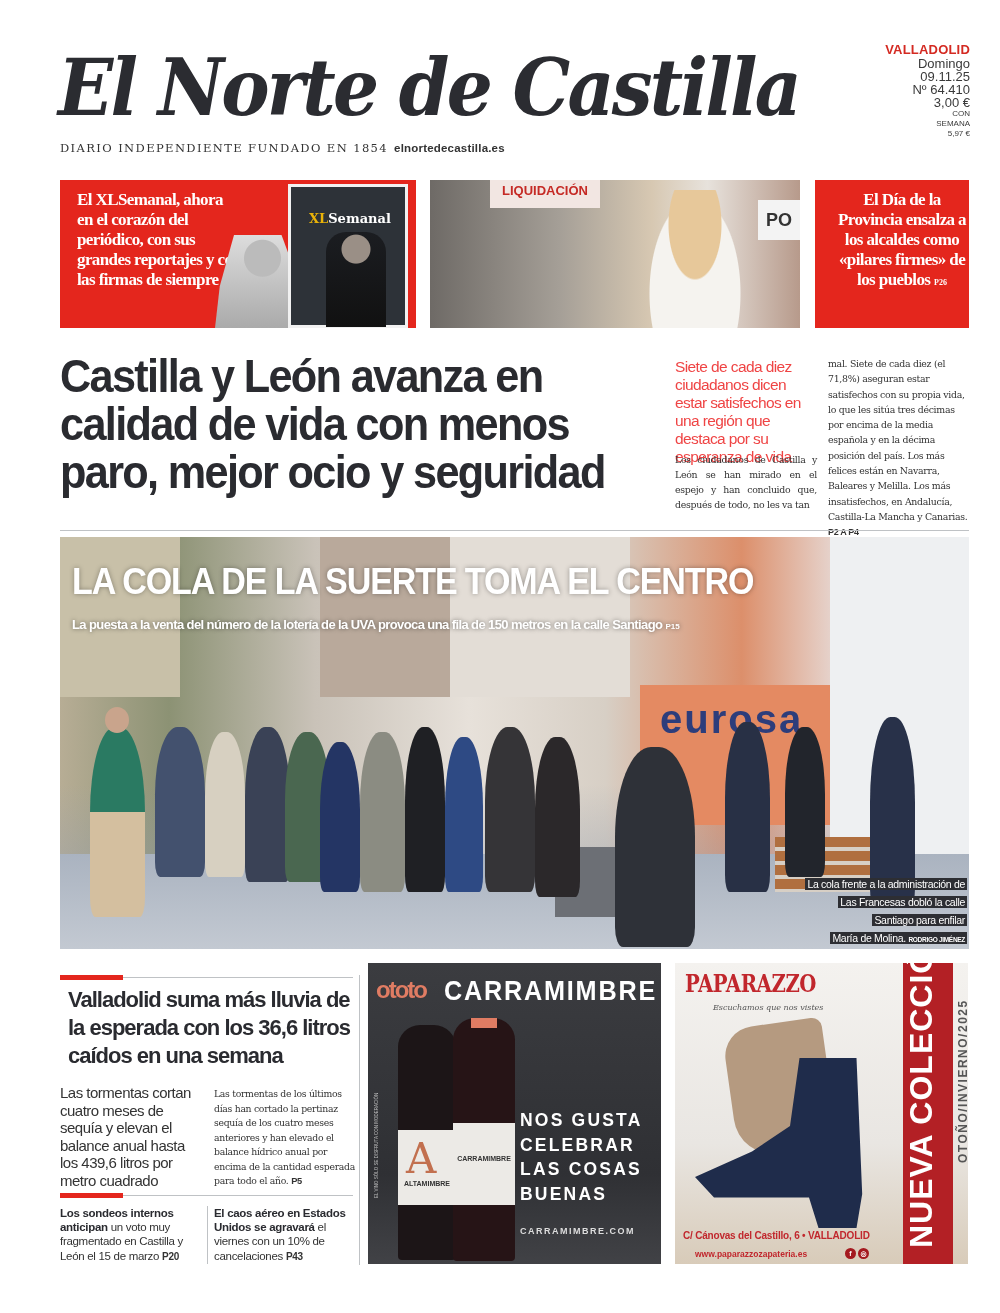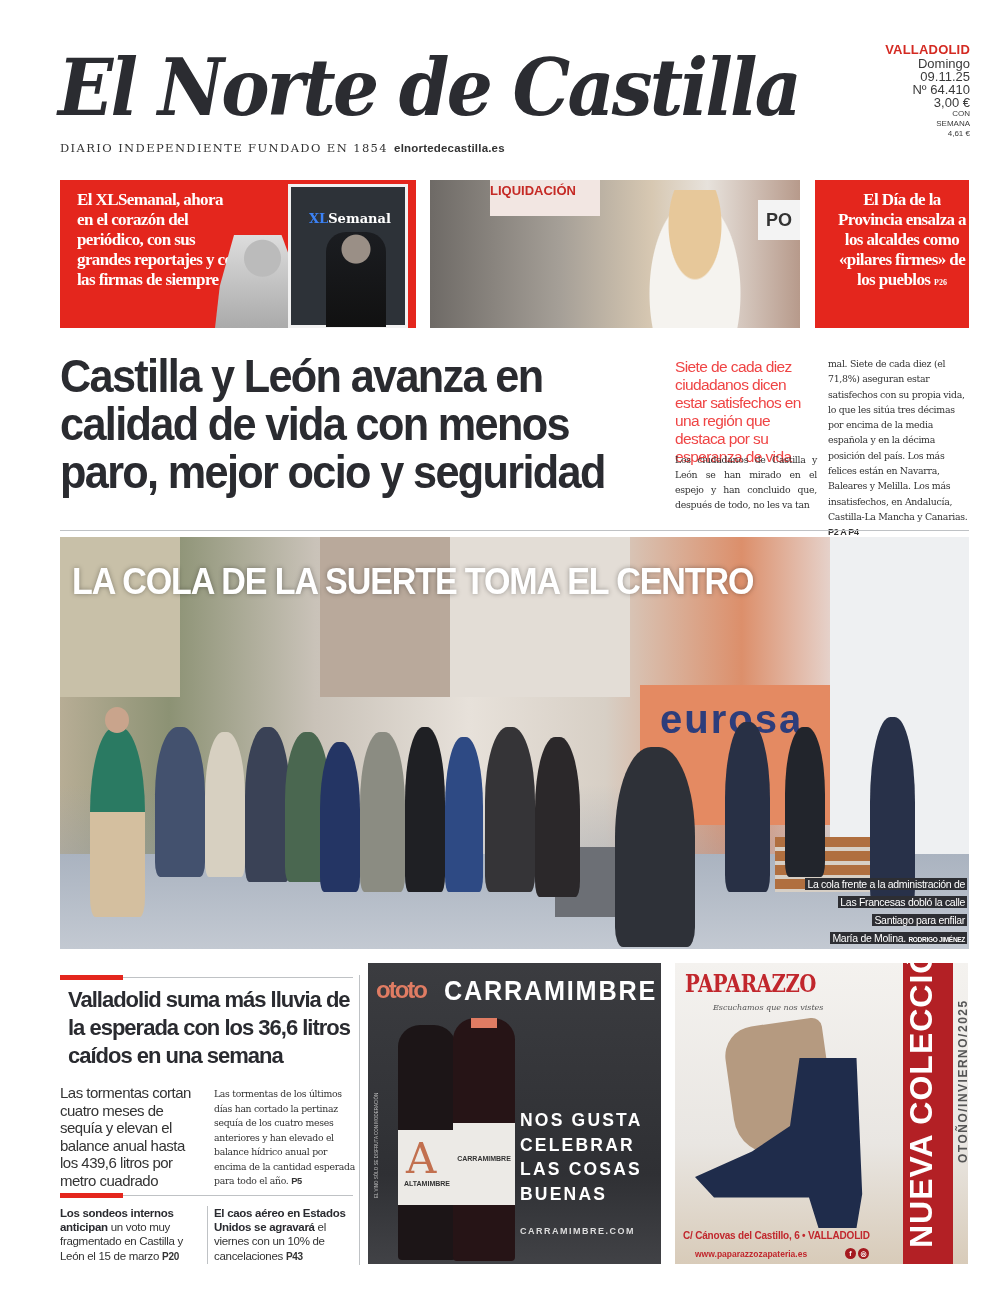--- a/index.html
+++ b/index.html
@@ -26,26 +26,26 @@
                letter-spacing: -0.6px; line-height: 20px; font-size: 17px; margin-left: 7px; }
   .pg { font-size: 8px; font-weight: bold; letter-spacing: 0; }
   .t1 { left: 60px; width: 356px; }
   .t1 h3 { left: 10px; top: 10px; width: 165px; }
   .t1 .reader { position: absolute; left: 155px; top: 55px; width: 95px; height: 93px;
                 background: radial-gradient(circle at 50% 25%, #bbb 0 18px, transparent 19px),
                             linear-gradient(#ddd, #aaa); clip-path: polygon(20% 0, 70% 0, 90% 55%, 100% 100%, 0 100%, 5% 55%); }
   .t1 .magazine { position: absolute; left: 228px; top: 4px; width: 120px; height: 144px; background: #2d3238;
                   border: 3px solid #f1f1f1; }
   .t1 .magazine .mtitle { position: absolute; top: 24px; left: 18px; color: #fff; font-family: "DejaVu Serif", serif; font-size: 13px; font-weight: bold; }
-  .t1 .magazine .mtitle span { color: #3b82f6; margin-top: 41px; }
+  .t1 .magazine .mtitle span { color: #eab308; margin-top: 41px; }
   .t1 .magazine .person { position: absolute; left: 35px; top: 45px; width: 60px; height: 95px;
                           background: radial-gradient(circle at 50% 18%, #9a8f86 0 14px, transparent 15px), linear-gradient(#1b1d21,#111); border-radius: 20px 20px 0 0; }
 
   .t2 { left: 430px; width: 370px; background: linear-gradient(90deg, #6e6a66 0%, #a59f97 35%, #d7c8b2 60%, #e7e2dc 75%, #b79a8b 100%); }
-  .t2 .store-sign { position: absolute; left: 60px; top: 0; width: 110px; height: 36px; background: #f2e6e2; color: #c52a25; font-weight: bold; font-size: 13px; text-align: left; line-height: 22px; }
+  .t2 .store-sign { position: absolute; left: 60px; top: 0; width: 110px; height: 28px; background: #f2e6e2; color: #c52a25; font-weight: bold; font-size: 13px; text-align: center; line-height: 22px; }
   .t2 .woman { position: absolute; left: 215px; top: 10px; width: 100px; height: 138px;
                background: radial-gradient(ellipse at 50% 25%, #e7c89a 0 26px, transparent 27px),
                            radial-gradient(ellipse at 50% 75%, #f5f3ef 0 45px, transparent 46px); }
   .t2 .po { position: absolute; right: 0; top: 20px; width: 42px; height: 40px; background: #f3f3f3; color: #333; font-weight: bold; font-size: 18px; line-height: 40px; text-align: center; }
   .t2 h3 { left: 10px; top: 12px; width: 220px; font-size: 22px; line-height: 26px; text-shadow: 0 0 4px rgba(0,0,0,0.5); letter-spacing: -0.8px; }
   .t3 { left: 815px; width: 154px; }
   .t3 h3 { left: 10px; top: 10px; width: 140px; text-align: center; }
 
   
   .lead-head { position: absolute; left: 60px; top: 352px; width: 600px; font-family: "Liberation Sans", sans-serif;
@@ -124,21 +124,21 @@
     <div class="logo">El Norte de Castilla</div>
   </div>
   <div class="edition">
     <div class="city">VALLADOLID</div>
     <div class="line">Domingo</div>
     <div class="line">09.11.25</div>
     <div class="line">Nº 64.410</div>
     <div class="line">3,00 €</div>
     <div class="small">CON</div>
     <div class="small">SEMANA</div>
-    <div class="small">4,61 €</div>
+    <div class="small">5,97 €</div>
   </div>
   <div class="tagline">
     <span>DIARIO INDEPENDIENTE FUNDADO EN 1854</span><span class="site">elnortedecastilla.es</span>
   </div>
 </header>
 
 <section>
   <div class="teaser red t1">
     <h3>El XLSemanal, ahora en el corazón del periódico, con sus grandes reportajes y con las firmas de siempre</h3>
     <div class="reader"></div>
@@ -191,20 +191,21 @@
     <div class="person" style="left:385px; top:50px; width:38px; height:155px; background:#2e4a84;"></div>
     <div class="person" style="left:425px; top:40px; width:50px; height:165px; background:#353437;"></div>
     <div class="person" style="left:475px; top:50px; width:45px; height:160px; background:#2b282a;"></div>
     <div class="person" style="left:555px; top:60px; width:80px; height:200px; background:#2e3138;"></div>
     <div class="person" style="left:665px; top:35px; width:45px; height:170px; background:#283045;"></div>
     <div class="person" style="left:725px; top:40px; width:40px; height:150px; background:#22252c;"></div>
     <div class="person" style="left:810px; top:30px; width:45px; height:190px; background:#283149;"></div>
   </div>
 
   <h2>LA COLA DE LA SUERTE TOMA EL CENTRO</h2>
+  <div class="deck"><span>La puesta a la venta del número de la lotería de la UVA provoca una fila de 150 metros en la calle Santiago</span> <span class="pg">P15</span></div>
 
   <figcaption class="caption">
     <span class="l">La cola frente a la administración de</span><br>
     <span class="l">Las Francesas dobló la calle</span><br>
     <span class="l">Santiago para enfilar</span><br>
     <span class="l"><span>María de Molina.</span> <span class="credit">RODRIGO JIMÉNEZ</span></span>
   </figcaption>
 </figure>
 
 <article>

